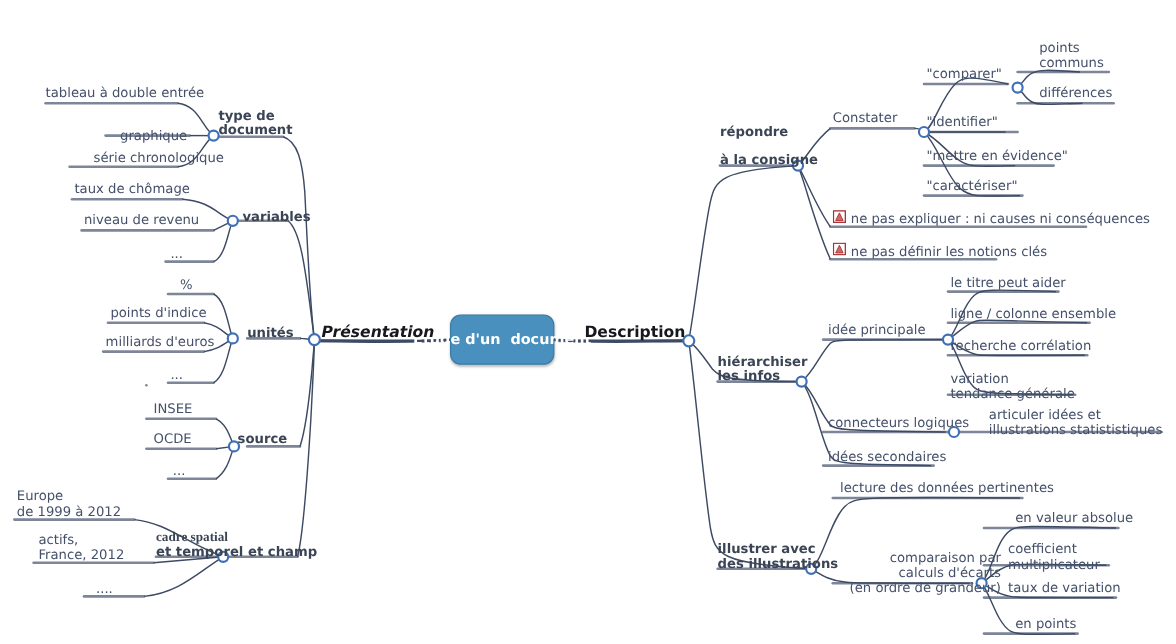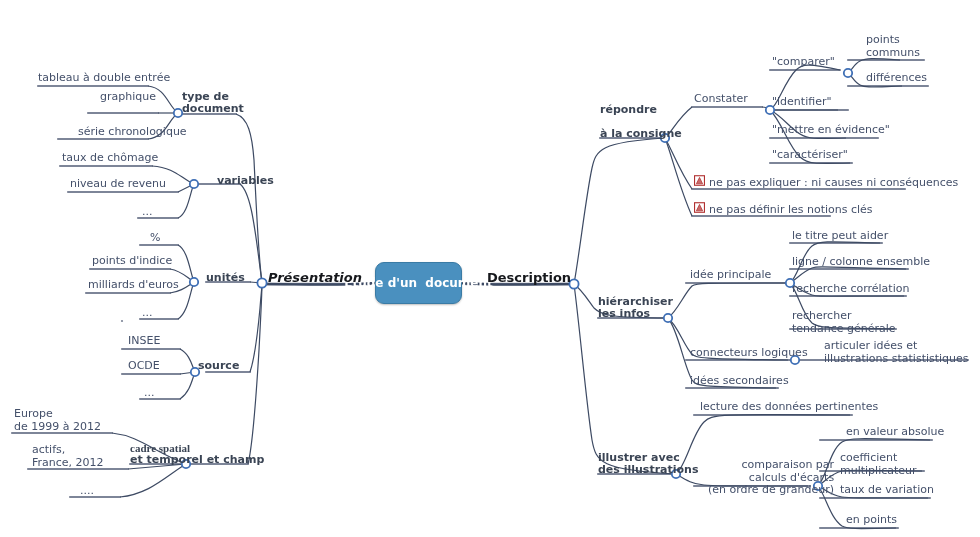--- a/index.html
+++ b/index.html
@@ -197,24 +197,24 @@
 <div id="center-node">
   <span>Etude d'un</span><br>
   <span>document</span>
 </div>
 
 <div class="lbl big" style="left:268px;top:272px;font-style:italic;">Présentation</div>
 
 <div class="lbl bold" style="left:182px;top:91px;text-align:center;">type de</div>
 <div class="lbl bold" style="left:182px;top:103px;">document</div>
 <div class="lbl" style="left:38px;top:72px;">tableau à double entrée</div>
-<div class="lbl" style="left:100px;top:91px;">graphique</div>
+<div class="lbl" style="left:100px;top:108px;">graphique</div>
 <div class="lbl" style="left:58px;top:126px;margin-left:20px;">série chronologique</div>
 
-<div class="lbl bold" style="left:205px;top:175px;padding-left:12px;">variables</div>
+<div class="lbl bold" style="left:190px;top:175px;padding-left:12px;">variables</div>
 <div class="lbl" style="left:62px;top:152px;">taux de chômage</div>
 <div class="lbl" style="left:70px;top:178px;">niveau de revenu</div>
 <div class="lbl" style="left:142px;top:206px;">...</div>
 
 <div class="lbl bold" style="left:206px;top:272px;">unités</div>
 <div class="lbl" style="left:150px;top:232px;">%</div>
 <div class="lbl" style="left:92px;top:255px;">points d'indice</div>
 <div class="lbl" style="left:88px;top:279px;">milliards d'euros</div>
 <div class="lbl" style="left:142px;top:307px;">...</div>
 
@@ -262,21 +262,21 @@
 <div class="lbl bold" style="left:598px;top:296px;">hiérarchiser</div>
 <div class="lbl bold" style="left:598px;top:308px;">les infos</div>
 
 <div class="lbl" style="left:690px;top:269px;">idée principale</div>
 <div class="lbl" style="left:690px;top:347px;">connecteurs logiques</div>
 <div class="lbl" style="left:690px;top:375px;">idées secondaires</div>
 
 <div class="lbl" style="left:792px;top:230px;">le titre peut aider</div>
 <div class="lbl" style="left:792px;top:256px;">ligne / colonne ensemble</div>
 <div class="lbl" style="left:792px;top:283px;">recherche corrélation</div>
-<div class="lbl" style="left:792px;top:310px;">rechercher
+<div class="lbl" style="left:792px;top:310px;">variation
 tendance générale</div>
 
 <div class="lbl" style="left:824px;top:340px;">articuler idées et
 illustrations statististiques</div>
 
 <div class="lbl bold" style="left:598px;top:452px;">illustrer avec</div>
 <div class="lbl bold" style="left:598px;top:464px;">des illustrations</div>
 
 <div class="lbl" style="left:700px;top:401px;">lecture des données pertinentes</div>
 <div class="lbl" style="left:708px;top:459px;text-align:right;">comparaison par

